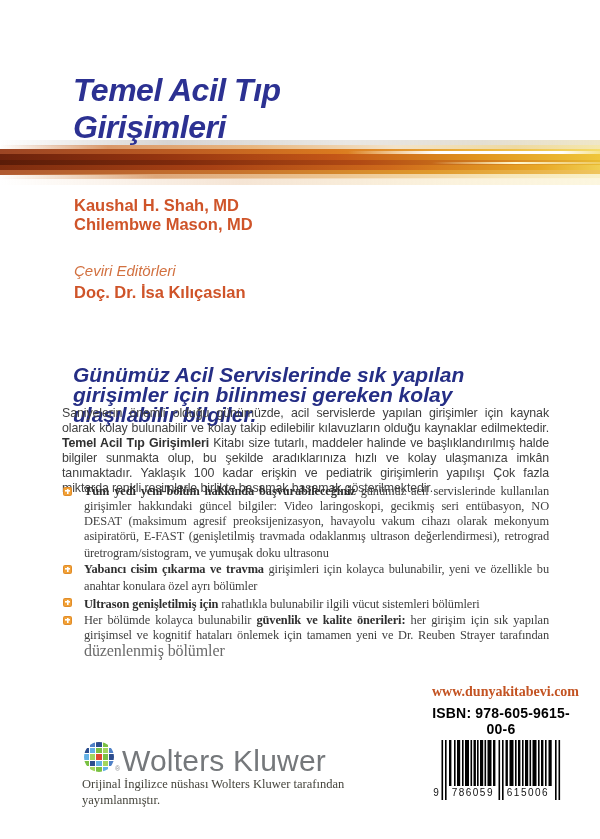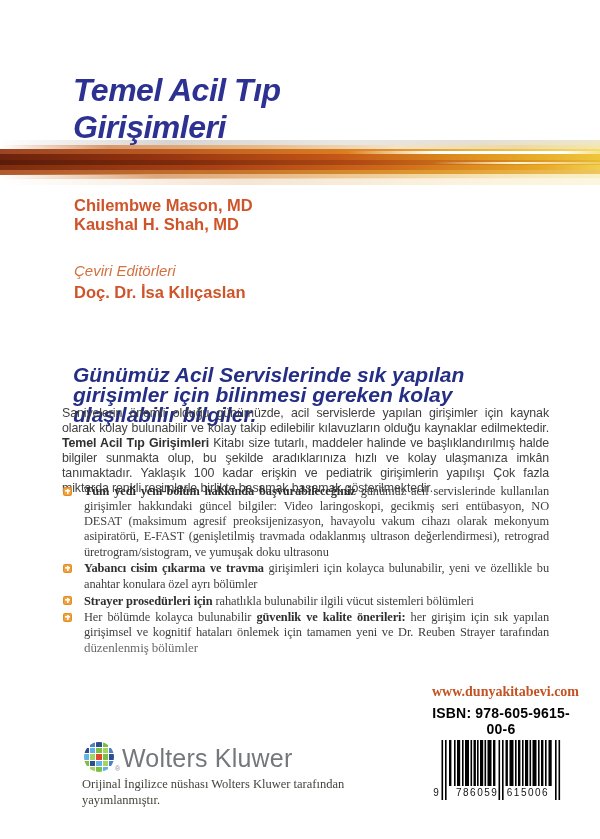--- a/index.html
+++ b/index.html
@@ -47,41 +47,41 @@
   .body-par b{color:#2f2f2f;}
 
   .bullets{position:absolute;left:62px;top:484px;width:487px;margin:0;padding:0;list-style:none;
            font-size:12.4px;line-height:15px;color:#3f3f3f;text-align:justify;letter-spacing:-.1px;font-family:Liberation Serif, serif;}
   .bullets li{position:relative;padding-left:22px;margin:0 0 1px 0;}
   .plus-icon{position:absolute;left:1px;top:2.5px;width:9px;height:9px;border-radius:2px;
              background:linear-gradient(#fff,#fff) center/5px 1.6px no-repeat,
                         linear-gradient(#fff,#fff) center/1.6px 5px no-repeat,#f2a136;
              box-shadow:inset 0 0 0 1px #e08c2a;}
   .bullets b{color:#2f2f2f;}
-  .seg-small{font-size:13px;color:#6a6a6a;}
+  .seg-small{font-size:16px;color:#6a6a6a;}
 
   
   .footer-right{position:absolute;left:400px;top:684px;width:138px;text-align:center;margin-left:32px;}
   .website{font-family:"Liberation Serif",serif;font-weight:bold;font-size:14px;color:#c35322;margin-bottom:5px;}
   .isbn{font-size:14px;font-weight:bold;color:#000;letter-spacing:.2px;margin-bottom:3px;}
   .barcode{position:relative;width:132px;height:74px;margin:0 auto;background:#fff;}
   .barcode svg{display:block;}
   .bc-digits span{position:absolute;top:47px;font-size:10px;color:#111;background:transparent;}
   .bc-d0{left:-3px;width:8px;}
-  .bc-d1{left:21px;width:48px;text-align:left;letter-spacing:1.5px;}
+  .bc-d1{left:11px;width:48px;text-align:right;letter-spacing:1.5px;}
   .bc-d2{left:69px;width:48px;text-align:center;letter-spacing:1.5px;}
 
   
   .wk{position:absolute;left:84px;top:742px;}
   .wk-mark{width:30px;height:30px;border-radius:50%;overflow:hidden;
            display:grid;grid-template-columns:repeat(5,1fr);grid-template-rows:repeat(5,1fr);
            gap:1px;background:#fff;}
   .wk-mark span{display:block;}
   .wk-reg{position:absolute;left:31px;top:23px;font-size:7px;color:#8a8d90;}
-  .wk-text{position:absolute;left:122px;top:744px;font-size:25px;color:#75787b;
+  .wk-text{position:absolute;left:122px;top:744px;font-size:30px;color:#75787b;
            letter-spacing:.2px;white-space:nowrap;font-weight:400;}
   .wk-note{position:absolute;left:82px;top:776px;width:270px;
            font-family:"Liberation Serif",serif;font-size:12.5px;line-height:16px;color:#45443c;}
 
   
   .mw{background:#fff}.mb1{background:#2c4d8e}.mb2{background:#4f81c7}.mb3{background:#63b1e5}
   .mg1{background:#7ac143}.mg2{background:#a4d65e}.mr{background:#e0472e}
 </style>
 </head>
 <body>
@@ -101,38 +101,38 @@
       <div class="sw5"></div>
       <div class="sw6"></div>
     <div class="sw7"></div>
       <div class="sw8"></div>
       <div class="sw9"></div>
     <div class="swStreak1"></div>
       <div class="swStreak2"></div>
   </div>
 
   <div class="authors">
+    <div>Kaushal H. Shah, MD</div>
     <div>Chilembwe Mason, MD</div>
-    <div>Kaushal H. Shah, MD</div>
   </div>
 
   <div class="ceviri">Çeviri Editörleri</div>
 
   <div class="editors">
     <div>Doç. Dr. İsa Kılıçaslan</div>
   </div>
 
   <p class="lead">Günümüz Acil Servislerinde sık yapılan girişimler için bilinmesi gereken kolay ulaşılabilir bilgiler.</p>
 
   <p class="body-par"><span>Saniyelerin önemli olduğu günümüzde, acil servislerde yapılan girişimler için kaynak olarak kolay bulunabilir ve kolay takip edilebilir kılavuzların olduğu kaynaklar edilmektedir. </span><b>Temel Acil Tıp Girişimleri</b><span> Kitabı size tutarlı, maddeler halinde ve başlıklandırılmış halde bilgiler sunmakta olup, bu şekilde aradıklarınıza hızlı ve kolay ulaşmanıza imkân tanımaktadır. Yaklaşık 100 kadar erişkin ve pediatrik girişimlerin yapılışı Çok fazla miktarda renkli resimlerle birlikte basamak basamak gösterilmektedir.</span></p>
 
   <ul class="bullets">
     <li><span class="plus-icon"></span><span></span><b>Tüm yedi yeni-bölüm hakkında başvurabileceğiniz</b><span> günümüz acil servislerinde kullanılan girişimler hakkındaki güncel bilgiler: Video laringoskopi, gecikmiş seri entübasyon, NO DESAT (maksimum agresif preoksijenizasyon, havayolu vakum cihazı olarak mekonyum asipiratörü, E-FAST (genişletilmiş travmada odaklanmış ultrason değerlendirmesi), retrograd üretrogram/sistogram, ve yumuşak doku ultrasonu</span><span class="seg-small"></span></li>
     <li><span class="plus-icon"></span><span></span><b>Yabancı cisim çıkarma ve travma</b><span> girişimleri için kolayca bulunabilir, yeni ve özellikle bu anahtar konulara özel ayrı bölümler</span><span class="seg-small"></span></li>
-    <li><span class="plus-icon"></span><span></span><b>Strayer prosedürleri için</b><span> rahatlıkla bulunabilir ilgili vücut sistemleri bölümleri</span><span class="seg-small"></span></li>
+    <li><span class="plus-icon"></span><span></span><b>Ultrason genişletilmiş için</b><span> rahatlıkla bulunabilir ilgili vücut sistemleri bölümleri</span><span class="seg-small"></span></li>
     <li><span class="plus-icon"></span><span>Her bölümde kolayca bulunabilir </span><b>güvenlik ve kalite önerileri:</b><span> her girişim için sık yapılan girişimsel ve kognitif hataları önlemek için tamamen yeni ve Dr. Reuben Strayer tarafından </span><span class="seg-small">düzenlenmiş bölümler</span></li>
   </ul>
 
   <div class="footer-right">
     <div class="website">www.dunyakitabevi.com</div>
     <div class="isbn">ISBN: 978-605-9615-00-6</div>
     <div class="barcode">
       <svg width="132" height="60" viewBox="0 0 132 60">
         <rect x="6.5" y="0" width="1.6" height="60"></rect>
           <rect x="10" y="0" width="1.6" height="60"></rect>

